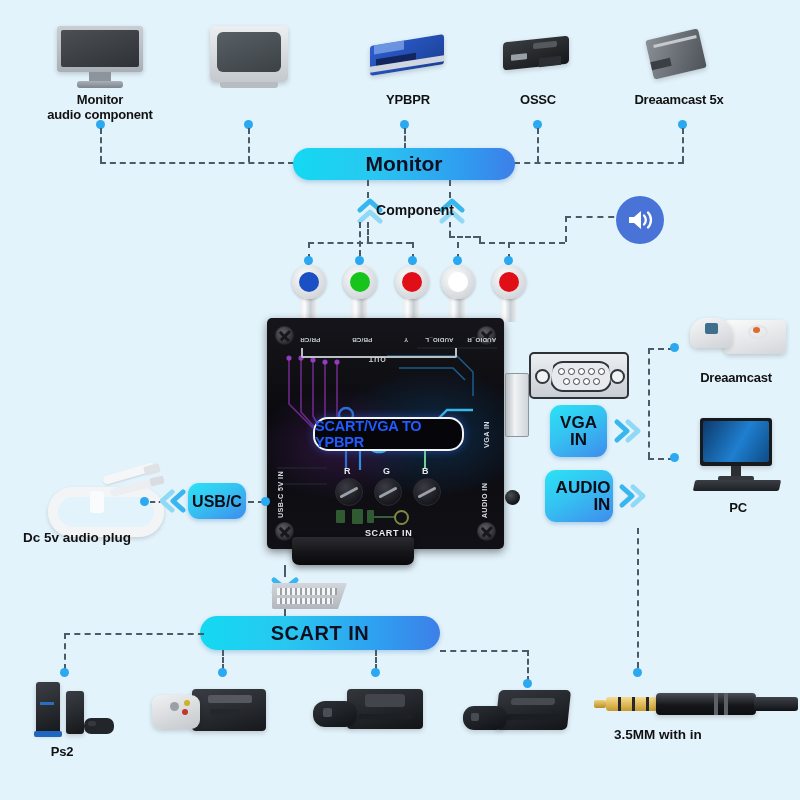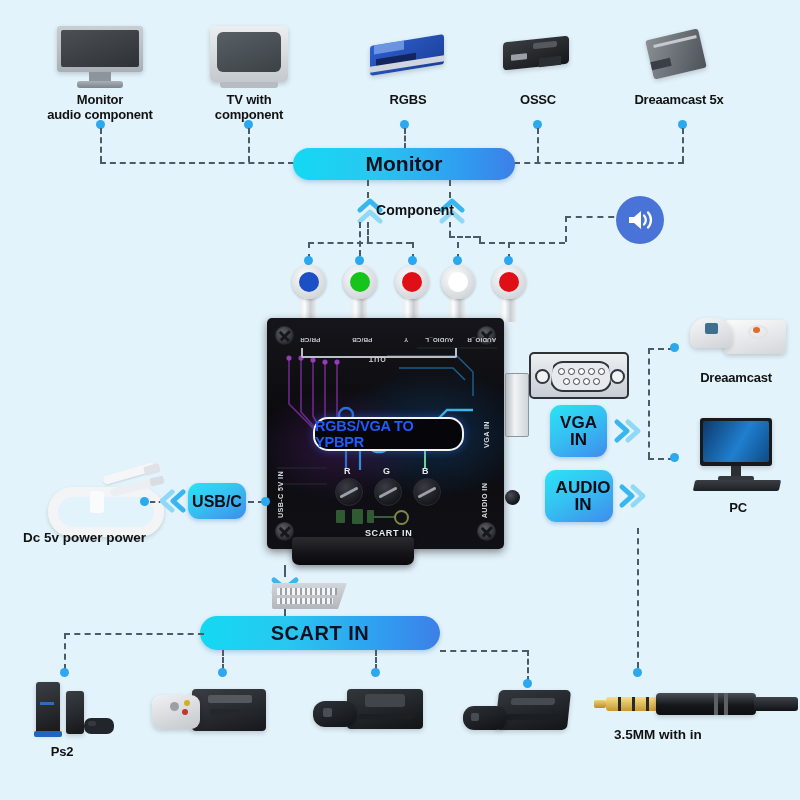--- a/index.html
+++ b/index.html
@@ -170,30 +170,28 @@
     <div class="abs" style="left:20px;top:55px;width:46px;height:7px;background:linear-gradient(180deg,#a9b0b7,#7d848b);border-radius:3px;"></div>
   </div>
   <div class="dev-label" style="left:30px;top:92px;width:140px;">Monitor
 audio component</div>
 
   <div class="abs" style="left:210px;top:26px;width:78px;height:62px;">
     <div class="abs shadow-soft" style="left:0;top:0;width:78px;height:56px;background:linear-gradient(180deg,#eceef0,#c4c9ce);border-radius:5px;"></div>
     <div class="abs" style="left:7px;top:6px;width:64px;height:40px;background:linear-gradient(160deg,#596065,#3b4145);border-radius:6px;"></div>
     <div class="abs" style="left:10px;top:56px;width:58px;height:6px;background:#b6bcc1;border-radius:0 0 3px 3px;"></div>
   </div>
-  <div class="dev-label" style="left:189px;top:92px;width:120px;">TV with
-component</div>
 
   <div class="abs" style="left:368px;top:30px;width:80px;height:48px;">
     <div class="abs shadow-soft" style="left:2px;top:10px;width:74px;height:30px;background:linear-gradient(150deg,#2d5fd0,#1b3f96);border-radius:3px;transform:skewY(-9deg);"></div>
     <div class="abs" style="left:6px;top:13px;width:30px;height:9px;background:#8fb4ef;transform:skewY(-9deg);opacity:.65;"></div>
     <div class="abs" style="left:8px;top:26px;width:40px;height:7px;background:#13255e;transform:skewY(-9deg);"></div>
     <div class="abs" style="left:2px;top:31px;width:74px;height:6px;background:#cfd6df;transform:skewY(-9deg);"></div>
   </div>
-  <div class="dev-label" style="left:348px;top:92px;width:120px;">RGBS</div>
+  <div class="dev-label" style="left:348px;top:92px;width:120px;">YPBPR</div>
 
   <div class="abs" style="left:503px;top:33px;width:70px;height:42px;">
     <div class="abs shadow-soft" style="left:0;top:6px;width:66px;height:28px;background:linear-gradient(165deg,#3a3d41,#15171a);border-radius:4px;transform:skewY(-6deg);"></div>
     <div class="abs" style="left:30px;top:9px;width:24px;height:6px;background:#55585d;border-radius:2px;transform:skewY(-6deg);"></div>
     <div class="abs" style="left:8px;top:21px;width:16px;height:6px;background:#9aa0a6;border-radius:1px;transform:skewY(-6deg);"></div>
     <div class="abs" style="left:36px;top:24px;width:22px;height:9px;background:#2b2e32;transform:skewY(-6deg);"></div>
   </div>
   <div class="dev-label" style="left:493px;top:92px;width:90px;">OSSC</div>
 
   <div class="abs" style="left:645px;top:30px;width:66px;height:48px;">
@@ -341,21 +339,21 @@
     <div class="screw" style="left:210px;top:204px;"></div>
 
     <div class="port-lbl" style="left:33px;top:19px;">PR/CR</div>
     <div class="port-lbl" style="left:85px;top:19px;">PB/CB</div>
     <div class="port-lbl" style="left:137px;top:19px;">Y</div>
     <div class="port-lbl" style="left:158px;top:19px;">AUDIO_L</div>
     <div class="port-lbl" style="left:200px;top:19px;">AUDIO_R</div>
     <div class="out-bracket" style="left:34px;top:30px;width:152px;height:8px;"></div>
     <div class="out-word" style="left:101px;top:38px;">OUT</div>
 
-    <div id="title-badge">RGBS/VGA TO YPBPR</div>
+    <div id="title-badge">SCART/VGA TO YPBPR</div>
 
     <div class="knob-lbl" style="left:77px;top:148px;">R</div>
     <div class="knob-lbl" style="left:116px;top:148px;">G</div>
     <div class="knob-lbl" style="left:155px;top:148px;">B</div>
     <div class="knob" style="left:68px;top:160px;"></div>
     <div class="knob" style="left:107px;top:160px;"></div>
     <div class="knob" style="left:146px;top:160px;"></div>
 
     <div class="smd" style="left:69px;top:192px;width:9px;height:13px;"></div>
     <div class="smd" style="left:85px;top:191px;width:11px;height:15px;"></div>
@@ -389,21 +387,21 @@
     </div>
     <div class="vga-screw" style="left:4px;top:15px;"></div>
     <div class="vga-screw" style="left:79px;top:15px;"></div>
   </div>
 
   <div class="badge" id="badge-vga">
     <span style="white-space:pre-line;text-align:center;">VGA
 IN</span>
   </div>
   <div class="badge" id="badge-audio">
-    <span style="white-space:pre-line;text-align:center;margin-left:8px;">AUDIO
+    <span style="white-space:pre-line;text-align:right;margin-left:8px;">AUDIO
 IN</span>
   </div>
 
   <div class="abs" style="left:612px;top:418px;">
     <svg width="30" height="26" viewBox="0 0 30 26">
       <polyline points="5,4 15,13 5,22" fill="none" stroke="#37b6f0" stroke-width="5" stroke-linecap="round" stroke-linejoin="round"></polyline>
       <polyline points="16,4 26,13 16,22" fill="none" stroke="#8fd8f6" stroke-width="5" stroke-linecap="round" stroke-linejoin="round"></polyline>
     </svg>
   </div>
   <div class="abs" style="left:617px;top:483px;">
@@ -438,21 +436,21 @@
   <div class="dev-label" style="left:700px;top:500px;width:76px;">PC</div>
 
   <div class="abs" style="left:40px;top:465px;width:140px;height:60px;">
     <div class="abs" style="left:8px;top:22px;width:96px;height:30px;border:10px solid #f2f4f6;border-radius:999px;box-shadow:0 2px 4px rgba(0,0,0,.14);"></div>
     <div class="abs" style="left:62px;top:4px;width:54px;height:9px;background:#f4f6f8;border-radius:5px;transform:rotate(-16deg);box-shadow:0 1px 2px rgba(0,0,0,.13);"></div>
     <div class="abs" style="left:104px;top:0px;width:16px;height:9px;background:#dfe3e7;border-radius:2px;transform:rotate(-16deg);"></div>
     <div class="abs" style="left:70px;top:18px;width:50px;height:8px;background:#eceef1;border-radius:5px;transform:rotate(-14deg);"></div>
     <div class="abs" style="left:110px;top:12px;width:14px;height:8px;background:#d9dde1;border-radius:2px;transform:rotate(-14deg);"></div>
     <div class="abs" style="left:50px;top:26px;width:14px;height:22px;background:#fafbfc;border-radius:3px;"></div>
   </div>
-  <div class="side-label" style="left:23px;top:530px;">Dc 5v power power</div>
+  <div class="side-label" style="left:23px;top:530px;">Dc 5v audio plug</div>
 
   <div class="dot" style="left:140px;top:497px;"></div>
   <div class="dl-h" style="left:150px;top:501px;width:14px;"></div>
   <div class="abs" style="left:160px;top:488px;">
     <svg width="28" height="26" viewBox="0 0 28 26">
       <polyline points="23,4 13,13 23,22" fill="none" stroke="#37b6f0" stroke-width="5" stroke-linecap="round" stroke-linejoin="round"></polyline>
       <polyline points="12,4 2,13 12,22" fill="none" stroke="#8fd8f6" stroke-width="5" stroke-linecap="round" stroke-linejoin="round"></polyline>
     </svg>
   </div>
   <div class="badge" id="badge-usbc">USB/C</div>

